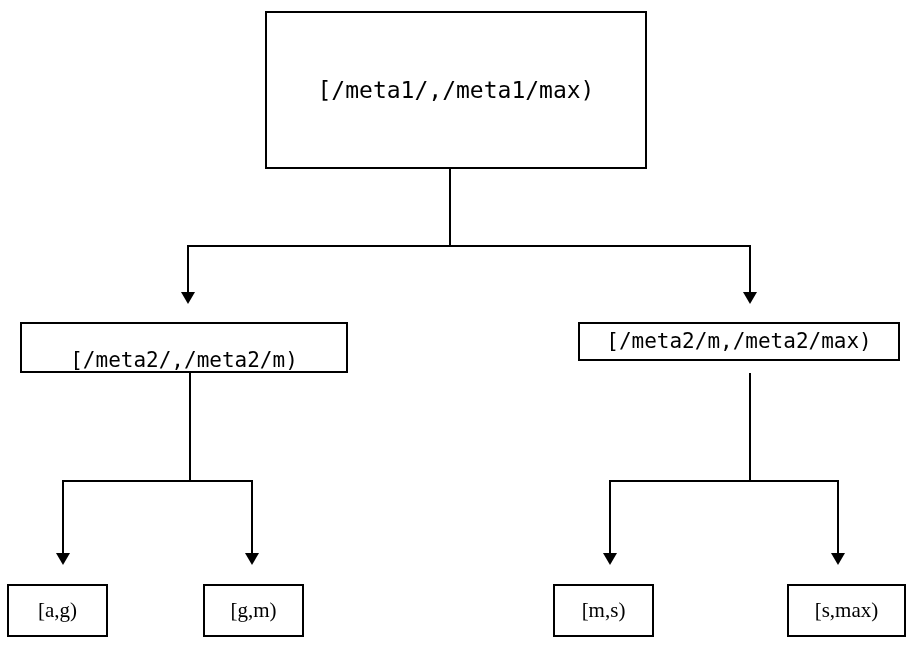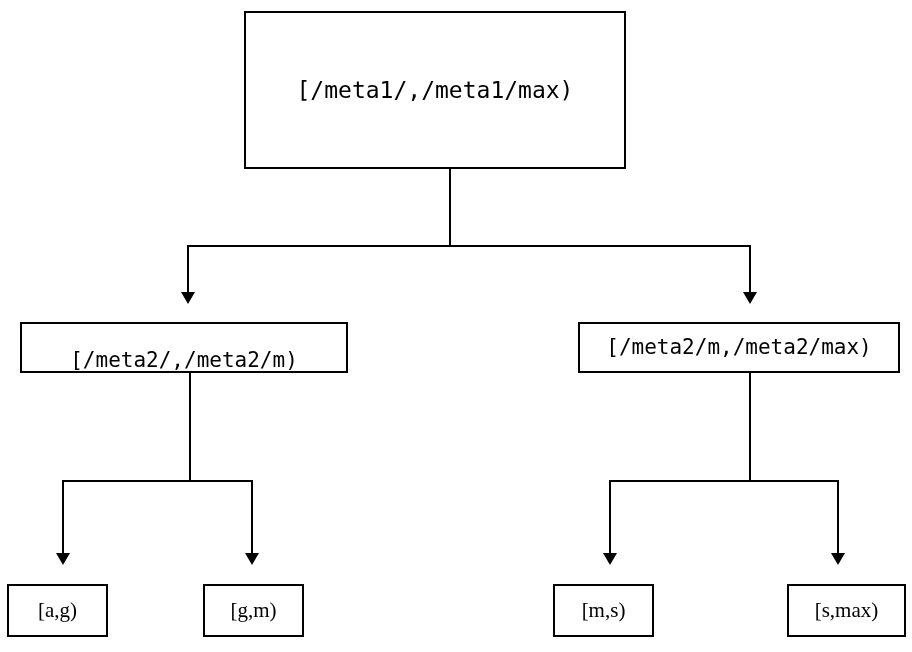--- a/index.html
+++ b/index.html
@@ -26,40 +26,40 @@
     color: #000000;
     white-space: pre;
   }
   .node-label {
     display: block;
     line-height: 1;
     letter-spacing: 0px;
   }
   
   #node-root {
-    left: 244px;
+    left: 265px;
     top: 11px;
     width: 382px;
     height: 158px;
   }
   #node-root .node-label { font-size: 23px; }
 
   
   #node-mid-left {
     left: 20px;
     top: 322px;
     width: 328px;
     height: 51px;
     align-items: flex-end;
   }
   #node-mid-right {
     left: 578px;
     top: 322px;
     width: 322px;
-    height: 51px;
+    height: 39px;
   }
   #node-mid-left .node-label,
   #node-mid-right .node-label { font-size: 21px; }
 
   
   .leaf-box { height: 53px; top: 584px; font-family: Liberation Serif, serif; }
   #node-leaf-ag   { left: 7px;   width: 101px; }
   #node-leaf-gm   { left: 203px; width: 101px; }
   #node-leaf-ms   { left: 553px; width: 101px; }
   #node-leaf-smax { left: 787px; width: 119px; }

